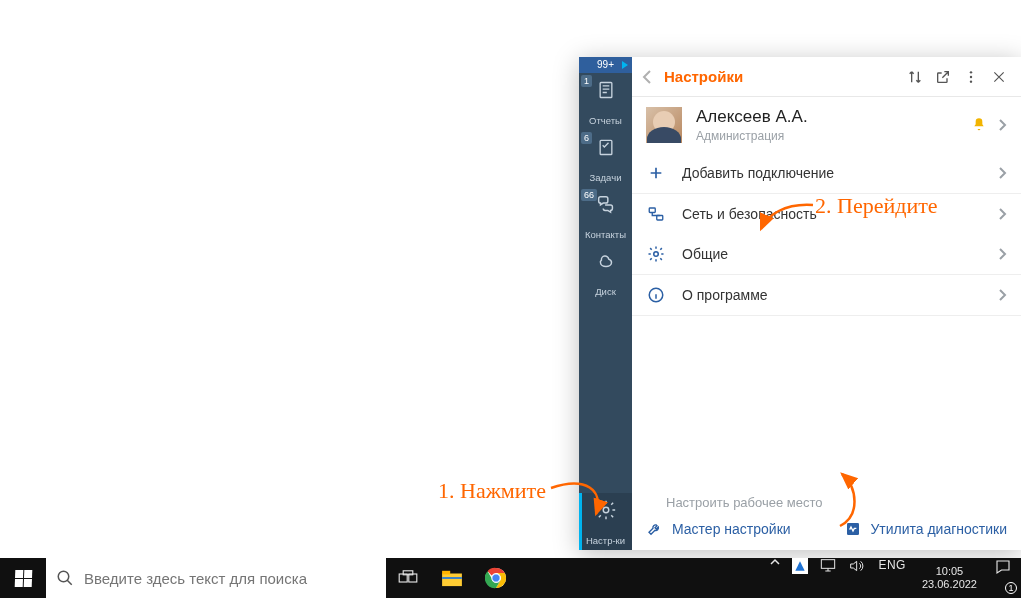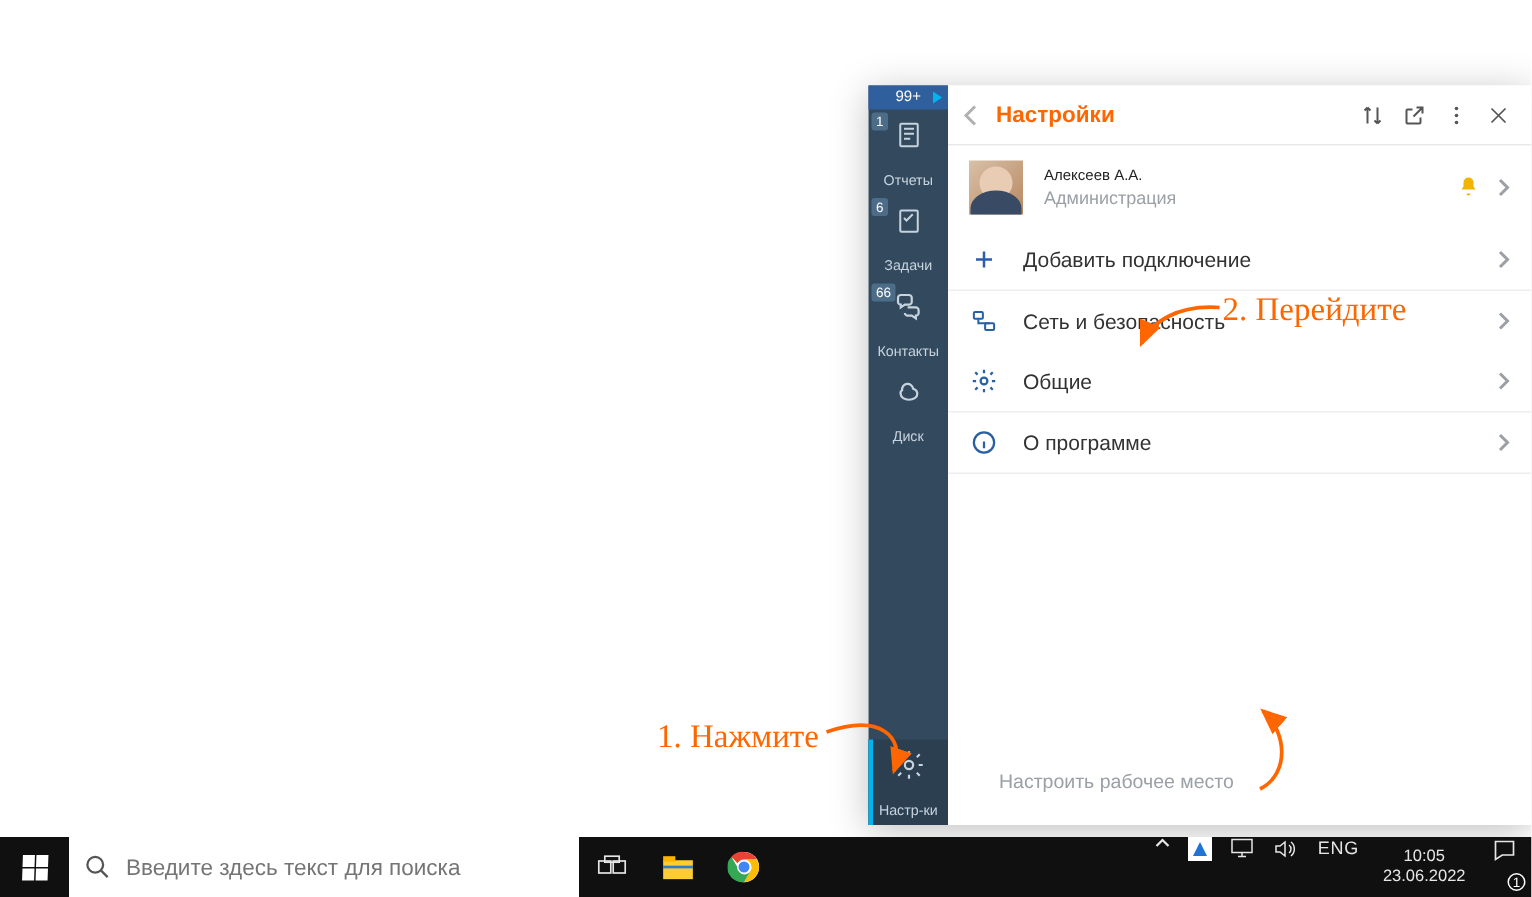--- a/index.html
+++ b/index.html
@@ -149,21 +149,21 @@
     background:#e8cdb4;
     position:absolute;top:4px;
   }
   .avatar::after{
     content:"";
     width:34px;height:24px;border-radius:50% 50% 0 0;
     background:#384a64;
     position:absolute;bottom:-8px;
   }
   .user-text { flex:1; display:flex; flex-direction:column; }
-  .user-name { font-size: 10px; color:#222; }
+  .user-name { font-size: 17px; color:#222; }
   .user-dept { font-size: 12px; color:#9aa0a6; margin-top:2px; }
   .bell { color:#f2b400; margin-right:12px; }
   .panel-footer {
     margin-top: auto;
     padding: 8px 14px 12px;
   }
   .footer-hint { color:#9aa0a6; font-size: 13px; margin-bottom: 10px; margin-left: 20px; }
   .footer-tools {
     display:flex; justify-content:space-between; align-items:center;
   }
@@ -435,20 +435,39 @@
         <span class="chev">
           <svg width="8" height="12" viewBox="0 0 8 12">
               <path d="M1 1l5 5-5 5" stroke="#9aa0a6" stroke-width="2" fill="none"></path>
             </svg>
         </span>
       </div>
     </div>
 
     <div class="panel-footer">
       <div class="footer-hint">Настроить рабочее место</div>
+      <div class="footer-tools">
+        <div class="tool">
+          <span class="ticon">
+            <svg width="16" height="16" viewBox="0 0 24 24" fill="none" stroke="#2b5fa4" stroke-width="2">
+                <path d="M14 6a4 4 0 0 0-5 5l-6 6 3 3 6-6a4 4 0 0 0 5-5l-3 3-2-2 3-3z"></path>
+              </svg>
+          </span>
+          <span>Мастер настройки</span>
+        </div>
+        <div class="tool">
+          <span class="ticon">
+            <svg width="16" height="16" viewBox="0 0 24 24" fill="#2b5fa4">
+                <rect x="3" y="3" width="18" height="18" rx="2"></rect>
+                <path d="M7 13l2-4 3 6 2-4h3" stroke="#fff" stroke-width="2" fill="none"></path>
+              </svg>
+          </span>
+          <span>Утилита диагностики</span>
+        </div>
+      </div>
     </div>
   </div>
 </div>
 
 <div class="taskbar">
   <div class="tb-start">
     <div class="win-logo">
       <span></span>
         <span></span>
         <span></span>

